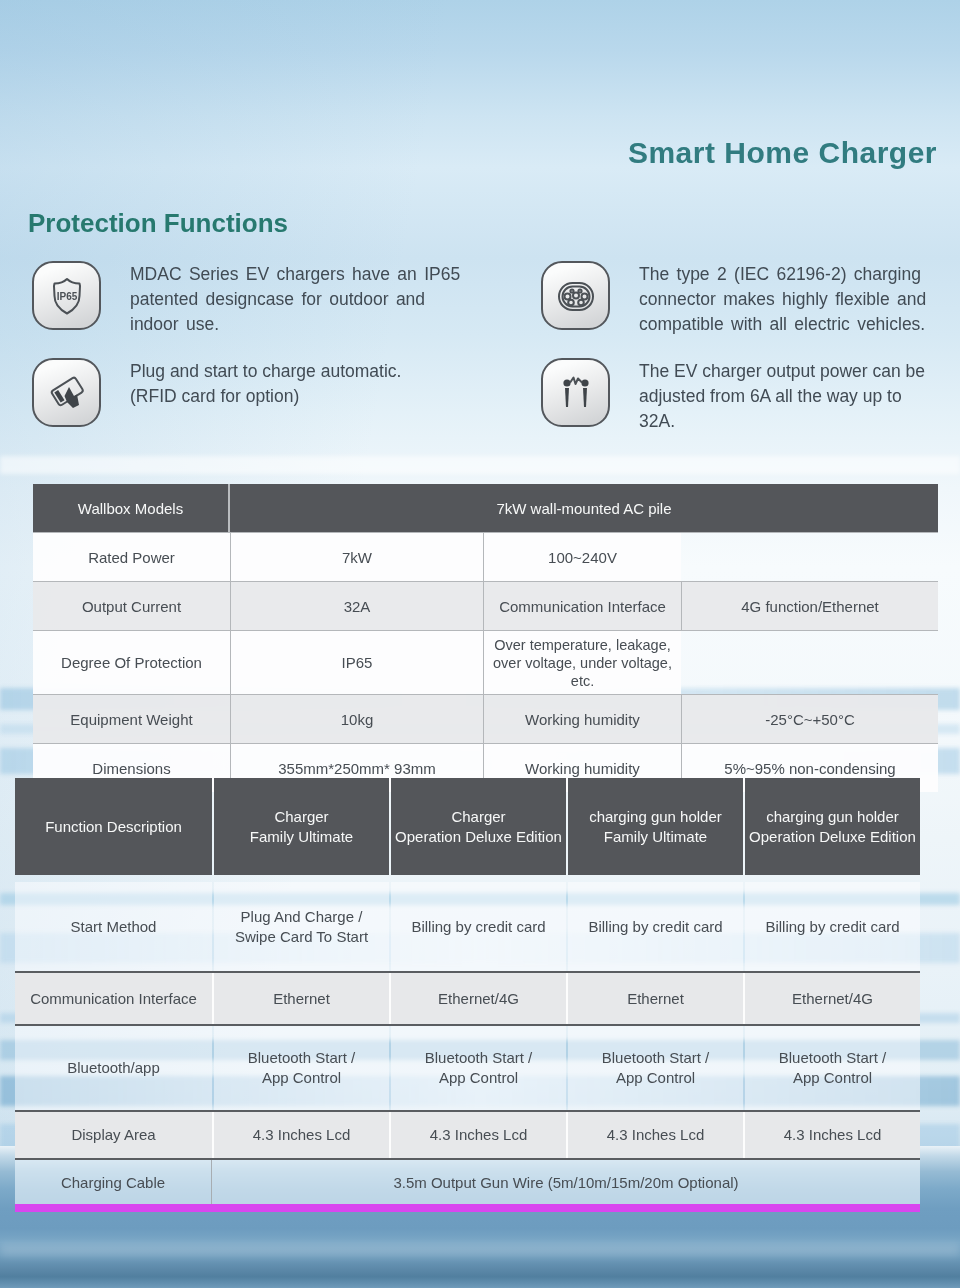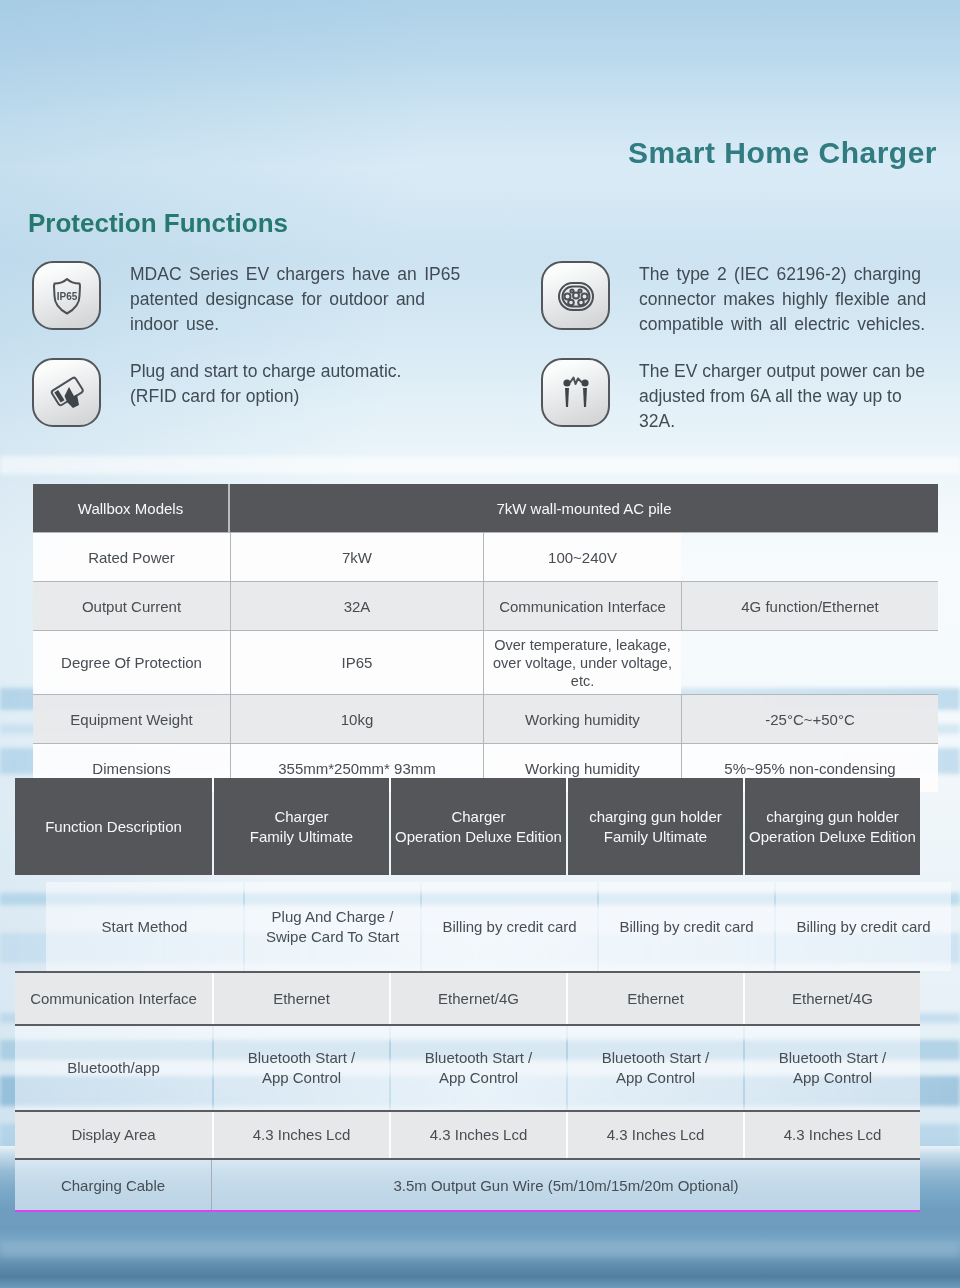--- a/index.html
+++ b/index.html
@@ -101,27 +101,27 @@
   }
   .func-gap { height:7px; }
   .frow { display:grid; grid-template-columns:197px 175px 175px 175px 175px; column-gap:2px; }
   .frow > div {
     display:flex; align-items:center; justify-content:center;
     text-align:center; white-space:pre-line; line-height:20px;
   }
   .frow.trans > div { background:rgba(253,254,255,.5); }
   .frow.gray { background:#fdfdfd; border-top:2px solid #5a5d61; border-bottom:2px solid #5a5d61; }
   .frow.gray > div { background:#e7e8ea; }
-  .r-start { height:89px;margin-left:31px; }
+  .r-start { height:89px; }
   .r-comm  { height:55px; }
   .r-bt    { height:84px;border-radius:11px; }
   .r-disp  { height:50px; }
   .r-cable {
     display:grid; grid-template-columns:197px 708px; height:52px;
-    background:rgba(235,245,251,.62); border-bottom:2px solid #d946ef;
+    background:rgba(235,245,251,.62); border-bottom:8px solid #d946ef;
   }
   .r-cable > div { display:flex; align-items:center; justify-content:center; }
   .r-cable > div:first-child { border-right:1px solid #a7adb2; }
 
   svg .ln { stroke:#4c5156; fill:none; stroke-width:2; stroke-linejoin:round; stroke-linecap:round; }
   svg .fl { fill:#3f4449; }
 </style>
 </head>
 <body>
 

